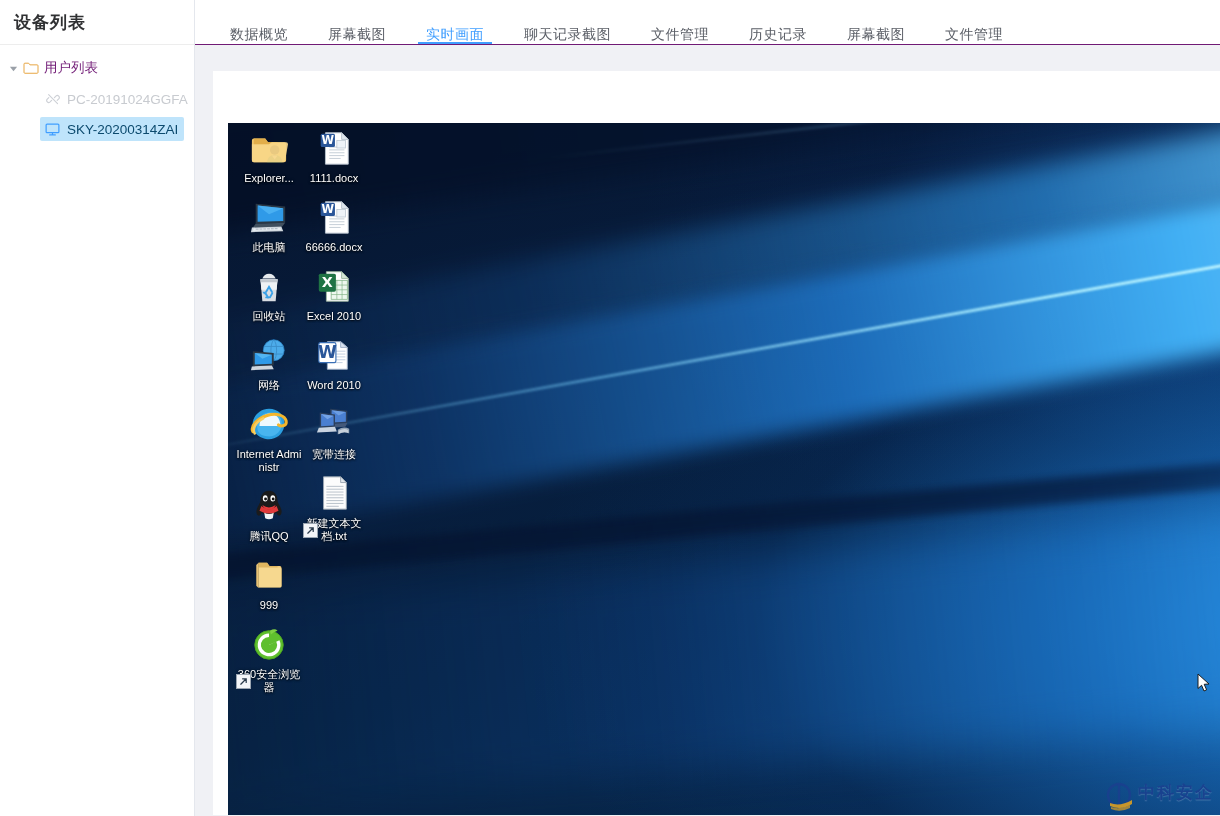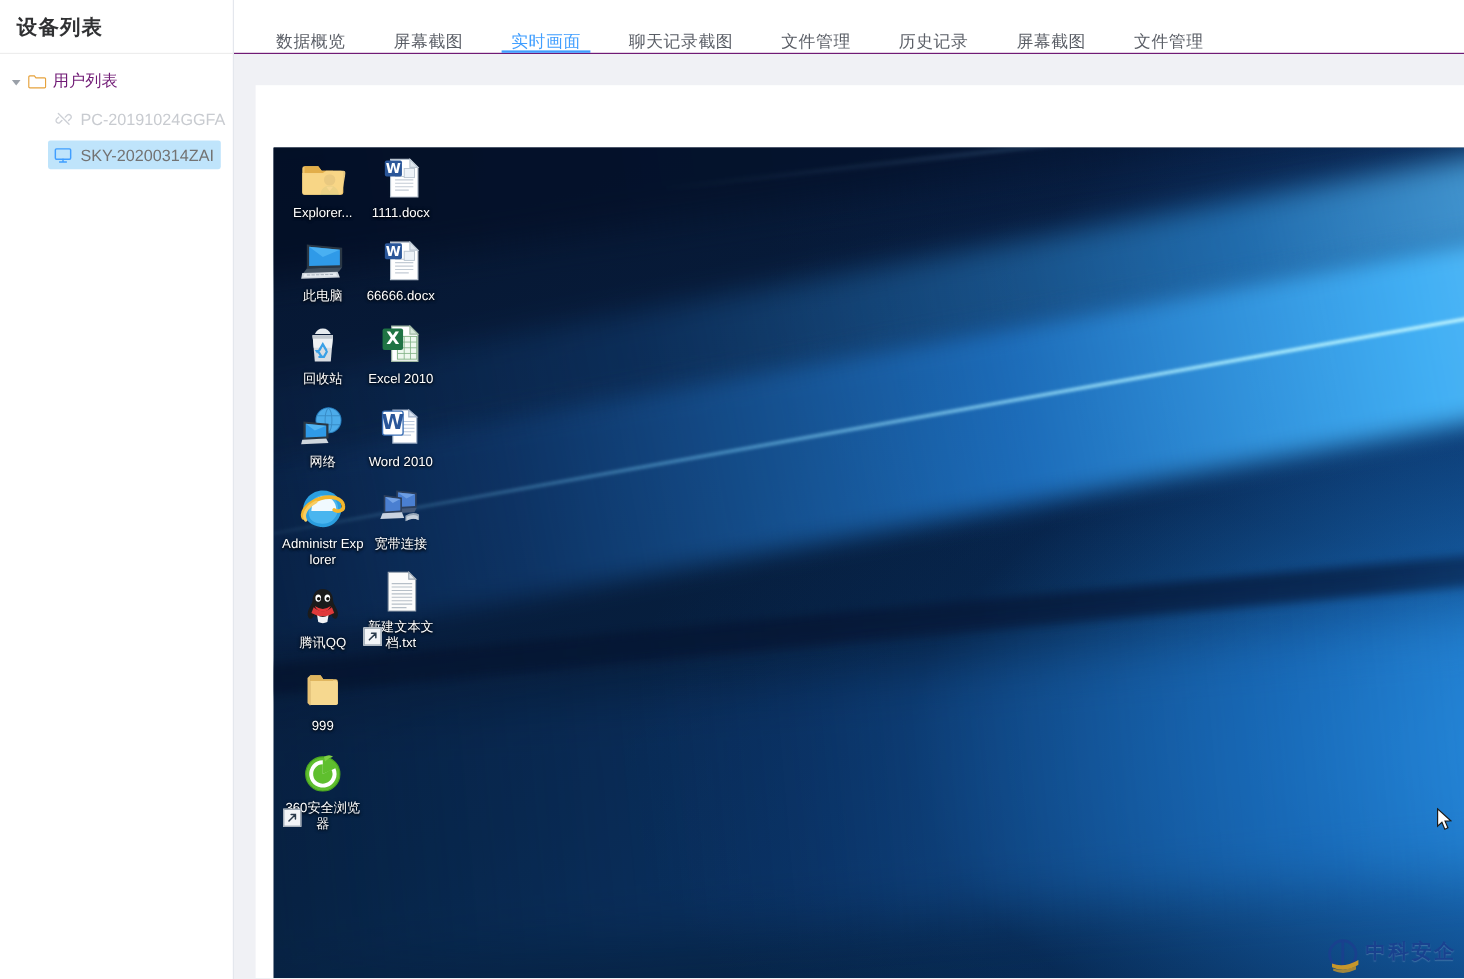--- a/index.html
+++ b/index.html
@@ -83,21 +83,21 @@
     width: max-content;
   }
   .tree-child .child-icon {
     width: 17px; flex: 0 0 17px;
     display:flex; align-items:center; justify-content:center;
     margin-right: 6px;
   }
   .tree-child.offline { color: #c8cbd0; }
   .tree-child.selected {
     background: #bfe4fb;
-    color: #737373;
+    color: #0c4a6e;
   }
 
   
   .main {
     position: relative;
     width: 1025px;
     flex: 1 1 auto;
     height: 816px;
     background: #ffffff;
     display: flex;
@@ -499,21 +499,21 @@
               <div class="dicon">
                 <span class="glyph">
                   <svg viewBox="0 0 40 40" width="38" height="38" aria-hidden="true">
                     <path d="M3 24 C1 14 9 4 20 4 C31 4 38 13 36 23 C34 32 26 37 18 36 C10 35 4.5 30 3 24 Z" fill="#2b9fe0"></path>
                     <path d="M8 26 C6 18 11 8 21 8 C30 8 35 15 33 23 C31 30 25 34 18 33 C12 32 9 30 8 26 Z" fill="#49b5ef"></path>
                     <path d="M10 22 L32 22 C32 14 27 9 21 9 C14 9 10 15 10 22 Z" fill="#ffffff" opacity=".92"></path>
                     <path d="M3 28 C0 22 8 14 18 11 C28 8 37 11 38 17 C39 22 33 23 30 21" fill="none" stroke="#f4b62c" stroke-width="3.2" stroke-linecap="round"></path>
                     <path d="M5 30 C2 25 6 18 14 14" fill="none" stroke="#f7cd62" stroke-width="2.6" stroke-linecap="round"></path>
                   </svg>
                 </span>
-                <span class="lbl">Administr Explorer</span>
+                <span class="lbl">Internet Administr</span>
               </div>
 
               <div class="dicon">
                 <span class="glyph">
                   <svg viewBox="0 0 40 40" width="38" height="38" aria-hidden="true">
                     <path d="M20 4 c6 0 9 5 9 10 c0 3 3 6 4 10 c1 4 -1 7 -3 6 c-1.2 -.5 -2 -2 -2.5 -3.5 c-1.5 2.5 -4.2 4 -7.5 4 s-6 -1.5 -7.5 -4 C12 28 11.2 29.5 10 30 c-2 1 -4 -2 -3 -6 c1 -4 4 -7 4 -10 c0 -5 3 -10 9 -10z" fill="#1b1b1b"></path>
                     <ellipse cx="16" cy="12" rx="2.5" ry="3.2" fill="#ffffff"></ellipse>
                     <ellipse cx="24" cy="12" rx="2.5" ry="3.2" fill="#ffffff"></ellipse>
                     <circle cx="16.4" cy="12.6" r="1.5" fill="#111"></circle>
                     <circle cx="24.4" cy="12.6" r="1.5" fill="#111"></circle>

